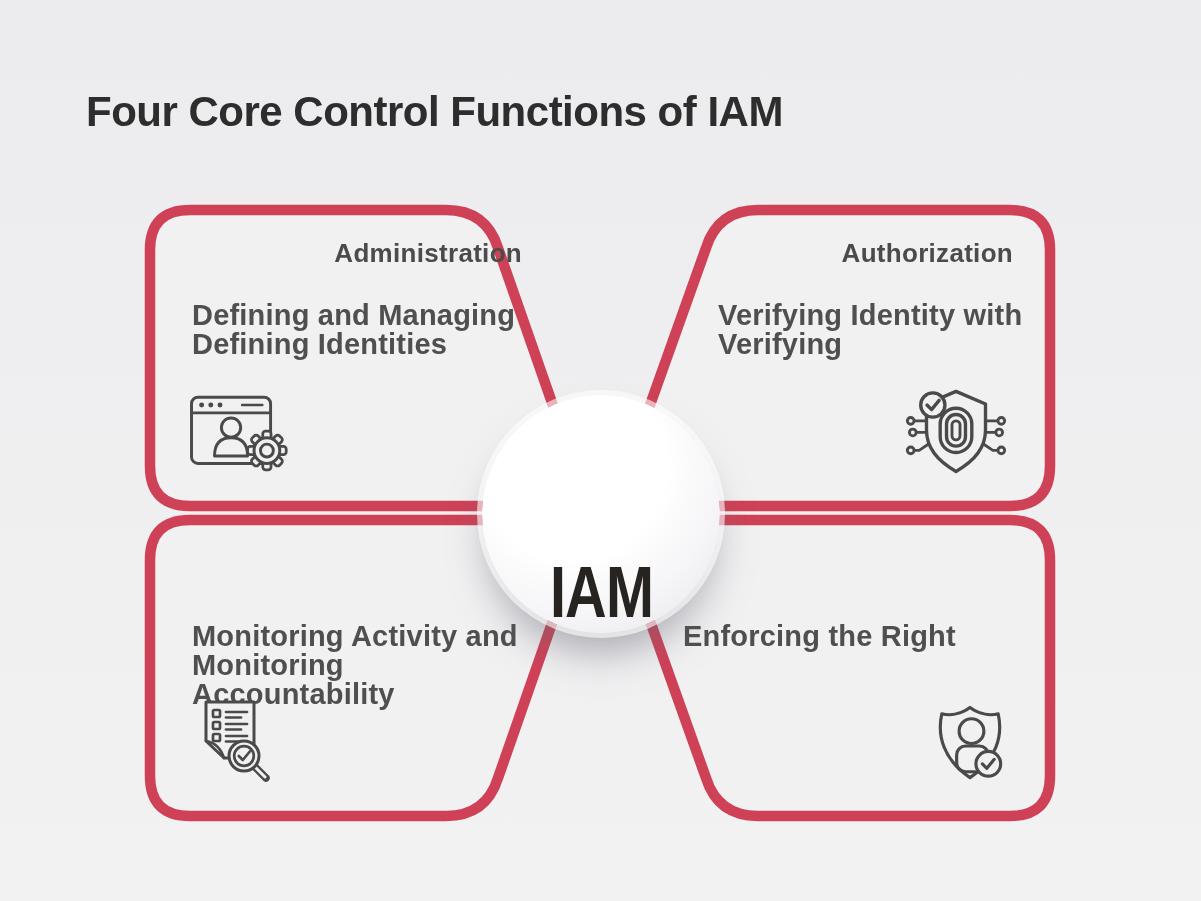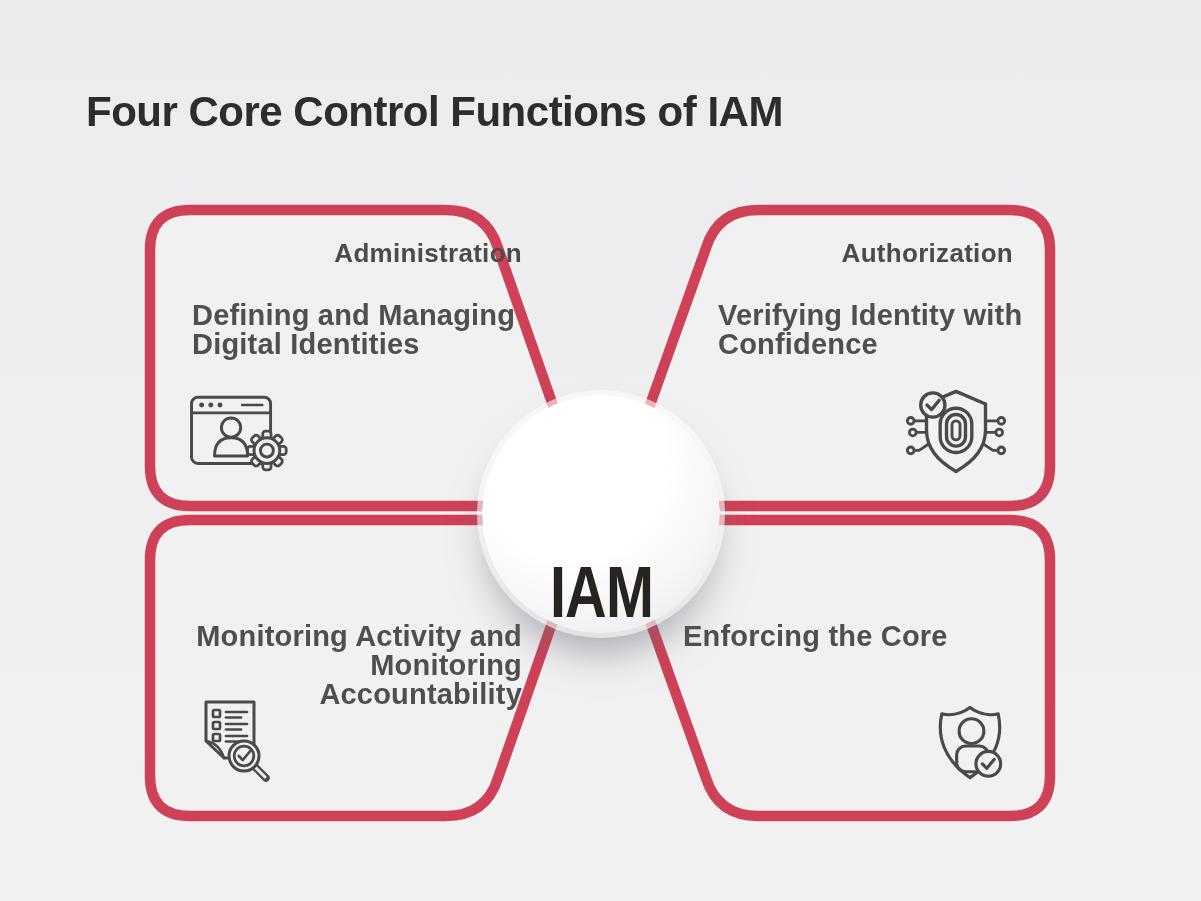--- a/index.html
+++ b/index.html
@@ -81,21 +81,21 @@
     <path class="card-shape" d="M 614 506 L 1010 506 Q 1050 506 1050 466 L 1050 250 Q 1050 210 1010 210 L 758 210 Q 718 210 706 248 Z"></path>
     <path class="card-shape" d="M 588 520 L 190 520 Q 150 520 150 560 L 150 776 Q 150 816 190 816 L 446 816 Q 486 816 498 778 Z"></path>
     <path class="card-shape" d="M 614 520 L 1010 520 Q 1050 520 1050 560 L 1050 776 Q 1050 816 1010 816 L 758 816 Q 718 816 706 778 Z"></path>
   </svg>
 
   <div class="card-text left" style="left:192px;top:238px;">
     <div class="card-title">Administration</div>
   </div>
   <div class="card-desc left" style="left:192px;top:301px;">
     <span>Defining and Managing</span>
-    <span>Digital Identities</span>
+    <span>Defining Identities</span>
   </div>
   <div class="icon-box" style="left:186px;top:388px;width:114px;height:92px;">
     <svg viewBox="0 0 124 100">
       <rect class="st fill-card" x="6" y="10" width="86" height="72" rx="7"></rect>
       <line class="st" x1="6" y1="27" x2="92" y2="27"></line>
       <circle class="fill-ink" cx="17" cy="18.5" r="2.7"></circle>
       <circle class="fill-ink" cx="27" cy="18.5" r="2.7"></circle>
       <circle class="fill-ink" cx="37" cy="18.5" r="2.7"></circle>
       <line class="st-thin" x1="61" y1="18.5" x2="83" y2="18.5"></line>
       <circle class="st" cx="49" cy="43" r="10.5"></circle>
@@ -115,21 +115,21 @@
         <circle class="st" r="7"></circle>
       </g>
     </svg>
   </div>
 
   <div class="card-text right" style="left:683px;top:238px;">
     <div class="card-title">Authorization</div>
   </div>
   <div class="card-desc right" style="left:718px;top:301px;">
     <span>Verifying Identity with</span>
-    <span>Confidence</span>
+    <span>Verifying</span>
   </div>
   <div class="icon-box" style="left:897px;top:386px;width:118px;height:95px;">
     <svg viewBox="0 0 112 90">
       <path class="st fill-card" d="M56,5 L84,17 L84,42 C84,60 72,72 56,81 C40,72 28,60 28,42 L28,17 Z"></path>
       <rect class="st" x="41" y="21" width="30" height="42" rx="15"></rect>
       <rect class="st" x="47" y="27" width="18" height="30" rx="9"></rect>
       <rect class="st-thin" x="52.2" y="33" width="7.6" height="18" rx="3.8"></rect>
       <path class="st-thin" d="M28,33 H17"></path>
         <circle class="st-thin" cx="13" cy="33" r="3.2"></circle>
       <path class="st-thin" d="M28,44 H19"></path>
@@ -140,21 +140,21 @@
         <circle class="st-thin" cx="99" cy="33" r="3.2"></circle>
       <path class="st-thin" d="M84,44 H93"></path>
         <circle class="st-thin" cx="97" cy="44" r="3.2"></circle>
       <path class="st-thin" d="M82,55 L91,61 H95"></path>
         <circle class="st-thin" cx="99" cy="61" r="3.2"></circle>
       <circle class="st fill-card" cx="34" cy="18" r="11.5"></circle>
       <path class="st" d="M28.5,18 L32.8,22.3 L40,13.5"></path>
     </svg>
   </div>
 
-  <div class="card-desc left" style="left:192px;top:622px;text-align:right;">
+  <div class="card-desc left" style="left:192px;top:622px;">
     <span>Monitoring Activity and</span>
     <span>Monitoring Accountability</span>
   </div>
   <div class="icon-box" style="left:188px;top:696px;width:88px;height:96px;">
     <svg viewBox="0 0 88 96">
       <path class="st fill-card" style="stroke-width:3;" d="M18,6 H66 V62 H36 L18,45 Z"></path>
       <path class="st-thin" d="M18,45 Q31,47 36,62"></path>
       <rect class="st-thin" x="25" y="14" width="7" height="7" rx="1.2"></rect>
       <line class="st-thin" x1="38" y1="16" x2="59" y2="16"></line>
       <line class="st-thin" x1="38" y1="21.5" x2="53" y2="21.5"></line>
@@ -166,21 +166,21 @@
       <line class="st-thin" x1="38" y1="45.5" x2="53" y2="45.5"></line>
       <line class="st" style="stroke-width:7.5;" x1="67" y1="71" x2="78" y2="82"></line>
       <line class="card-stroke" style="stroke-width:3;" x1="67.5" y1="71.5" x2="77" y2="81"></line>
       <circle class="st fill-card" style="stroke-width:3;" cx="56" cy="60" r="15"></circle>
       <circle class="st-thin" cx="56" cy="60" r="9.8"></circle>
       <path class="st-thin" d="M50.8,60 L54.8,64 L61.8,55.5"></path>
     </svg>
   </div>
 
   <div class="card-desc right" style="left:683px;top:622px;">
-    <span>Enforcing the Core</span>
+    <span>Enforcing the Right</span>
   </div>
   <div class="icon-box" style="left:923px;top:700px;width:94px;height:92px;">
     <svg viewBox="0 0 95 92">
       <path class="st fill-card" d="M47.5,7 C39,13.5 28,15.5 19,13.5 C14,36 21,60 47.5,78 C74,60 81,36 76,13.5 C67,15.5 56,13.5 47.5,7 Z"></path>
       <circle class="st" cx="49" cy="31" r="12.5"></circle>
       <rect class="st" x="34" y="46" width="32" height="26" rx="9"></rect>
       <circle class="st fill-card" cx="66" cy="64" r="12.5"></circle>
       <path class="st" d="M60,64 L64.5,68.5 L72,59.5"></path>
     </svg>
   </div>

